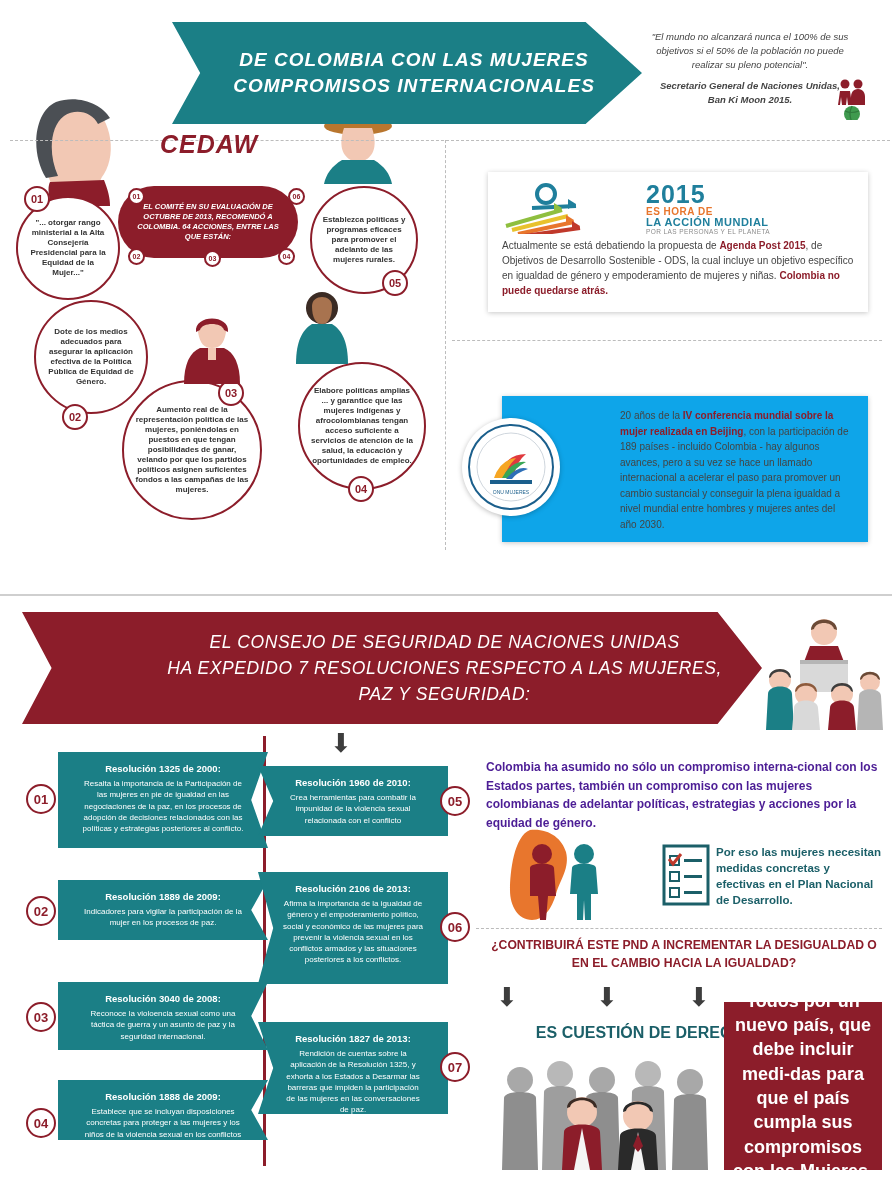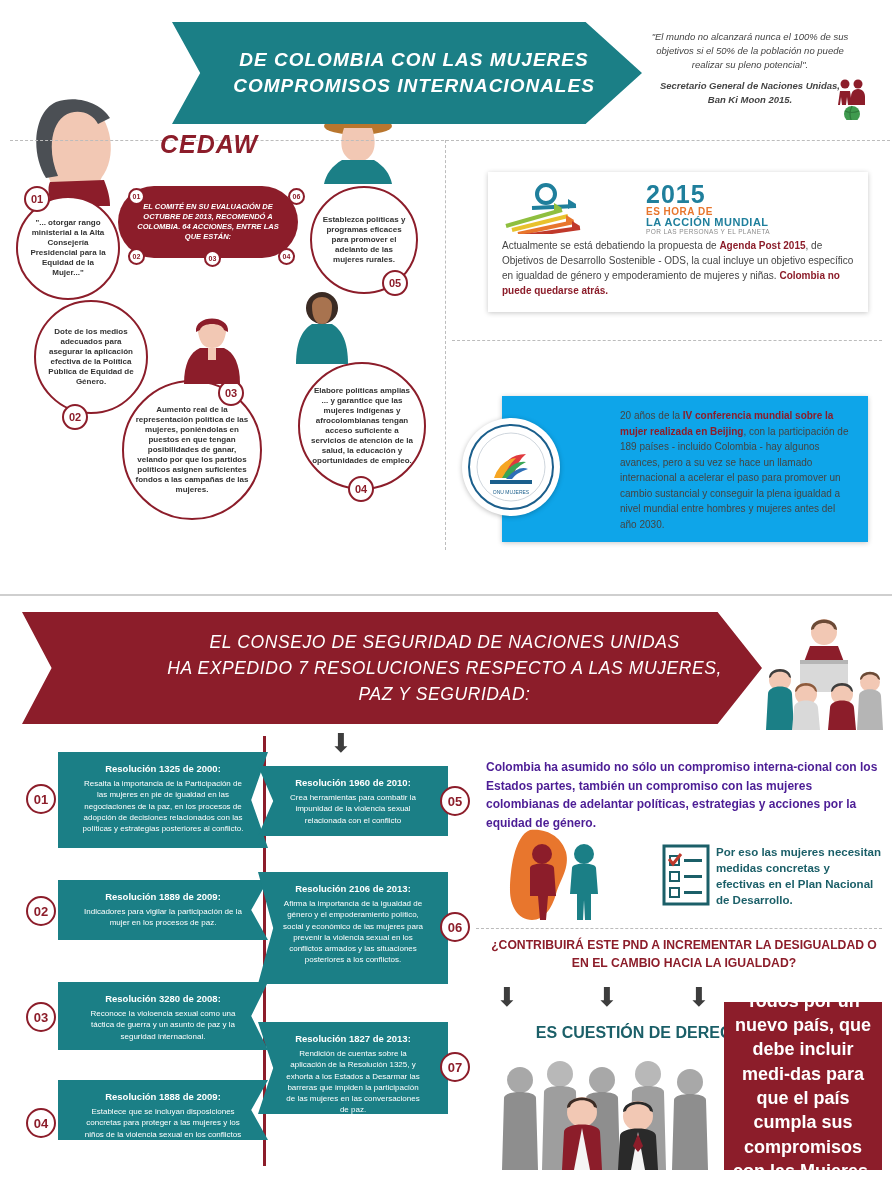--- a/index.html
+++ b/index.html
@@ -331,21 +331,21 @@
   </div>
   <div class="res-num" style="left:26px;top:784px;">01</div>
 
   <div class="res-card res-left" style="left:58px;top:880px;width:210px;height:60px;">
     <div class="t">Resolución 1889 de 2009:</div>
     <div>Indicadores para vigilar la participación de la mujer en los procesos de paz.</div>
   </div>
   <div class="res-num" style="left:26px;top:896px;">02</div>
 
   <div class="res-card res-left" style="left:58px;top:982px;width:210px;height:68px;">
-    <div class="t">Resolución 3280 de 2008:</div>
+    <div class="t">Resolución 3040 de 2008:</div>
     <div>Reconoce la violoencia sexual como una táctica de guerra y un asunto de paz y la seguridad internacional.</div>
   </div>
   <div class="res-num" style="left:26px;top:1002px;">03</div>
 
   <div class="res-card res-left" style="left:58px;top:1080px;width:210px;height:60px;">
     <div class="t">Resolución 1888 de 2009:</div>
     <div>Establece que se incluyan disposiciones concretas para proteger a las mujeres y los niños de la violencia sexual en los conflictos armados.</div>
   </div>
   <div class="res-num" style="left:26px;top:1108px;">04</div>
 

